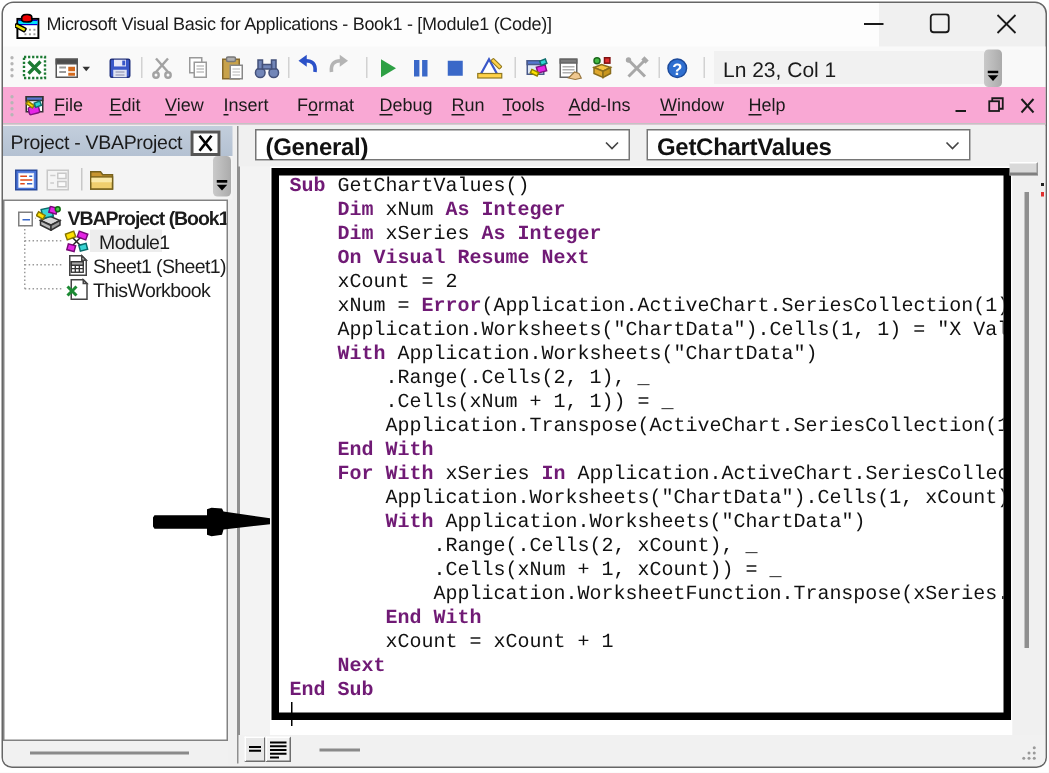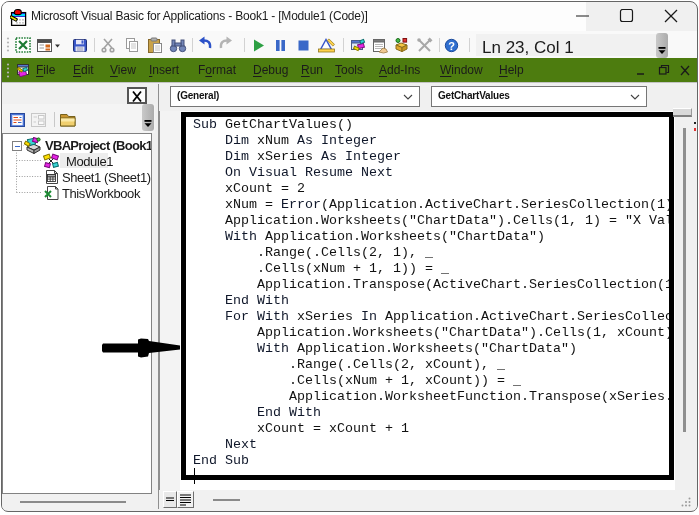--- a/index.html
+++ b/index.html
@@ -5,40 +5,40 @@
 * { margin:0; padding:0; box-sizing:border-box; }
 html,body { width:699px; height:515px; background:#ffffff; font-family:"Liberation Sans",sans-serif; overflow:hidden; }
 .abs { position:absolute; }
 #win { position:absolute; left:1px; top:1px; width:697px; height:511px; border:1px solid #666666; border-radius:8px 8px 7px 7px; background:#f0f0f0; overflow:hidden; }
 
 #titlebar { position:absolute; left:-1px; top:-1px; width:585px; height:31px; background:#fdfdfd; }
 #title-text { position:absolute; left:30px; top:8px; font-size:12px; color:#1b1b1b; letter-spacing:-0.2px; white-space:nowrap; }
 
 #toolbar { position:absolute; left:-1px; top:29px; width:697px; height:27px; background:#f9f9f9; }
 
-#menubar { position:absolute; left:-1px; top:56px; width:697px; height:25px; background:#4d7c0f; border-bottom:1px solid #c3c3c3; }
+#menubar { position:absolute; left:-1px; top:56px; width:697px; height:25px; background:#f9a8d4; border-bottom:1px solid #c3c3c3; }
 .menuitem { position:absolute; top:5px; font-size:12px; color:#1b1b1b; white-space:nowrap; }
 .menuitem u { text-decoration-thickness:1px; text-underline-offset:2px; }
 
 #proj-header { position:absolute; left:-1px; top:82px; width:154px; height:20px; background:linear-gradient(#c3cedc,#b4c1d2); }
 #proj-header span { position:absolute; left:6px; top:3px; font-size:13px; color:#1b1b1b; letter-spacing:-0.2px; }
 #proj-close { position:absolute; left:125px; top:85px; width:20px; height:17px; background:#fdfdfd; border:2px solid #555; }
 #proj-tools { position:absolute; left:-1px; top:102px; width:154px; height:29px; background:#f4f4f4; }
 #tree { position:absolute; left:0px; top:131px; width:150px; height:361px; background:#ffffff; border:1px solid #828282; overflow:hidden; }
 #proj-hscroll { position:absolute; left:0px; top:492px; width:150px; height:16px; background:#f1f1f1; }
 
 #code-frame-left { position:absolute; left:155.5px; top:82px; width:2.5px; height:425px; background:#8f8f8f; }
 #combo-strip { position:absolute; left:157px; top:82px; width:538px; height:27px; background:#f0f0f0; }
 .combo { position:absolute; top:2px; height:21px; background:#ffffff; border:1px solid #767676; }
-.combo span { position:absolute; left:6px; top:3px; font-size:10px; font-weight:bold; color:#111; letter-spacing:-0.2px; }
+.combo span { position:absolute; left:6px; top:3px; font-size:16px; font-weight:bold; color:#111; letter-spacing:-0.2px; }
 #margin-bar { position:absolute; left:158px; top:109px; width:22px; height:379px; background:#f3f3f3; }
 #code-white { position:absolute; left:178px; top:109px; width:495px; height:379px; background:#ffffff; }
 #code-clip { position:absolute; left:183px; top:114px; width:484px; height:358px; overflow:hidden; background:#ffffff; }
 #codepre { position:absolute; left:8px; top:0.5px; font-family:"Liberation Mono",monospace; font-size:13.33px; line-height:16px; color:#111; white-space:pre; }
-#codepre b { color:#0f172a; font-weight:normal; }
+#codepre b { color:#701a75; font-weight:bold; }
 #blackrect { position:absolute; left:179px; top:109.5px; width:493px; height:368px; border:5px solid #000; }
 #caret { position:absolute; left:192px; top:466px; width:1px; height:16px; background:#000; }
 #vscroll-zone { position:absolute; left:673px; top:109px; width:22px; height:379px; background:#f0f0f0; }
 #split-grip { position:absolute; left:671px; top:106px; width:19px; height:9px; background:#d9d9d9; border-top:1px solid #fff; border-bottom:2px solid #808080; border-right:1px solid #9a9a9a; }
 #code-hscroll { position:absolute; left:157px; top:488px; width:538px; height:20px; background:#f1f1f1; }
 
 .thumb-h { position:absolute; height:2px; background:#8a8a8a; }
 .small-btn { position:absolute; background:#e8e8e8; border-top:1px solid #fff; border-left:1px solid #fff; border-right:1px solid #6e6e6e; border-bottom:1px solid #6e6e6e; }
 .treetext { position:absolute; font-size:13px; color:#1b1b1b; white-space:nowrap; letter-spacing:-0.4px; }
 .chev-strip { position:absolute; background:linear-gradient(90deg,#c9c9c9,#ababab); border-radius:3px; }
@@ -182,21 +182,21 @@
       <rect x="414" y="3.5" width="4" height="3" fill="#a8a8a8" transform="rotate(45 416 5)"></rect>
 
       <line x1="425.5" y1="3" x2="425.5" y2="17" stroke="#d2d2d2"></line>
 
       <circle cx="437.5" cy="10.5" r="6.2" fill="#2f6fd0" stroke="#1c4a9a"></circle>
       <text x="437.5" y="14.8" font-size="11" font-weight="bold" fill="#fff" text-anchor="middle" font-family="Liberation Sans">?</text>
 
       <line x1="455.5" y1="3" x2="455.5" y2="17" stroke="#d2d2d2"></line>
     </svg>
     <div class="abs" style="left:475px;top:3px;width:180px;height:22px;background:#f1f1f1"></div>
-    <span class="abs" style="left:481px;top:7px;font-size:17px;color:#1b1b1b">Ln 23, Col 1</span>
+    <span class="abs" style="left:481px;top:7px;font-size:14px;color:#1b1b1b">Ln 23, Col 1</span>
     <div class="chev-strip" style="left:655px;top:2px;width:12px;height:25px">
       <svg class="abs" style="left:2px;top:14px" width="9" height="9" viewBox="0 0 9 9">
         <rect x="0.5" y="0" width="7" height="1.8" fill="#000"></rect>
         <polygon points="0.5,3.2 7.5,3.2 4,7" fill="#000"></polygon>
       </svg>
     </div>
   </div>
 
   <div id="menubar">
     <svg class="abs" style="left:5px;top:5px" width="4" height="16" viewBox="0 0 4 16">
@@ -225,20 +225,23 @@
     <span class="menuitem" style="left:498px"><u>H</u>elp</span>
     <svg class="abs" style="left:634px;top:6px" width="58" height="13" viewBox="0 0 58 13">
       <line x1="2" y1="10" x2="9" y2="10" stroke="#1a1a1a" stroke-width="1.4"></line>
       <rect x="24.5" y="3.5" width="6.5" height="6.5" fill="none" stroke="#1a1a1a" stroke-width="1.2"></rect>
       <path d="M26.5 3.5 v-2 h7 v7 h-2" fill="none" stroke="#1a1a1a" stroke-width="1.2"></path>
       <line x1="46" y1="2" x2="54" y2="11" stroke="#1a1a1a" stroke-width="1.3"></line>
       <line x1="54" y1="2" x2="46" y2="11" stroke="#1a1a1a" stroke-width="1.3"></line>
     </svg>
   </div>
 
+  <div id="proj-header">
+      <span>Project - VBAProject</span>
+    </div>
   <div id="proj-close">
     <svg width="16" height="13" viewBox="0 0 16 13">
         <line x1="4" y1="1.5" x2="12" y2="11.5" stroke="#000" stroke-width="1.8"></line>
         <line x1="12" y1="1.5" x2="4" y2="11.5" stroke="#000" stroke-width="1.8"></line>
       </svg>
   </div>
   <div id="proj-tools">
     <svg class="abs" style="left:9px;top:8px" width="70" height="17" viewBox="0 0 70 17">
 
       <rect x="0.5" y="1.5" width="14" height="13" fill="#4a74d8" stroke="#2a4a9a"></rect>

